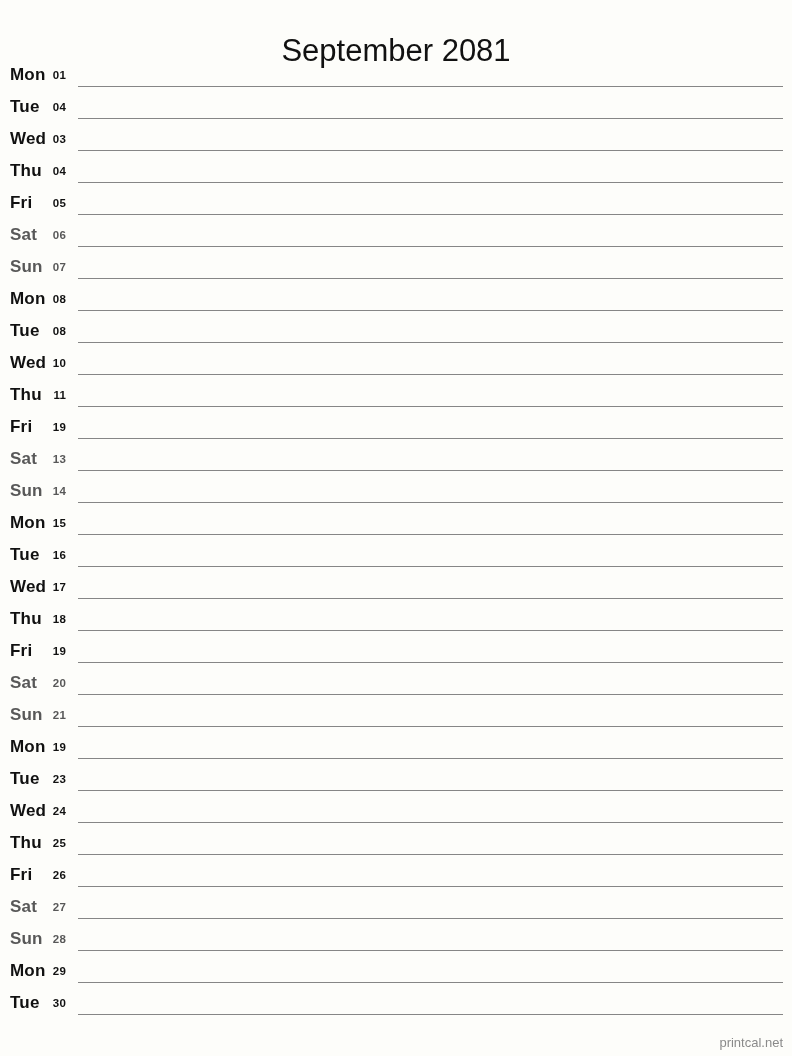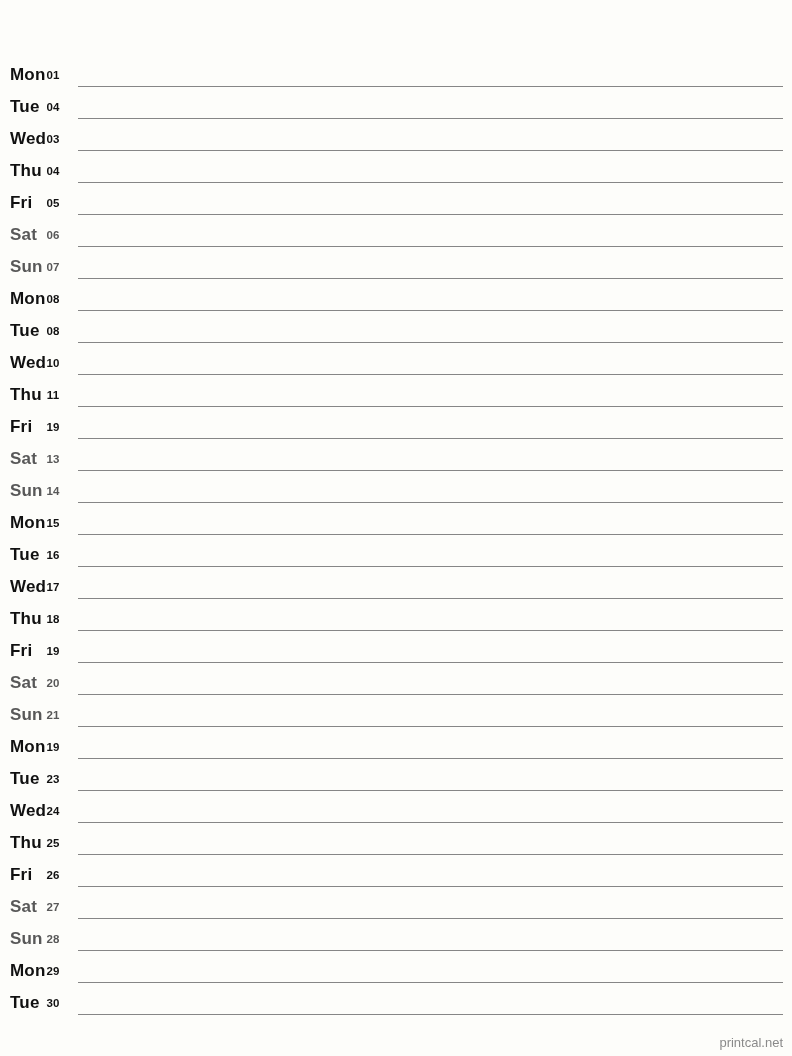--- a/index.html
+++ b/index.html
@@ -64,21 +64,21 @@
   }
 
   .daynum {
     position: absolute;
     left: 40px;
     top: 8px;
     width: 26px;
     font-size: 11.5px;
     font-weight: bold;
     color: #111111;
-    text-align: center;
+    text-align: right;
     line-height: 14px;
     letter-spacing: 0.2px;
   }
 
   .row.weekend .weekday,
   .row.weekend .daynum {
     color: #585858;
   }
 
   .ruleline {
@@ -99,20 +99,21 @@
     color: #8a8a8a;
     text-align: right;
     line-height: 14px;
   }
 </style>
 </head>
 <body>
 
 <div class="page">
 
+  <h1 class="title">September 2081</h1>
 
   <div class="rows">
       <div class="row">
         <span class="weekday">Mon</span>
         <span class="daynum">01</span>
         <div class="ruleline"></div>
       </div>
       <div class="row">
         <span class="weekday">Tue</span>
         <span class="daynum">04</span>

